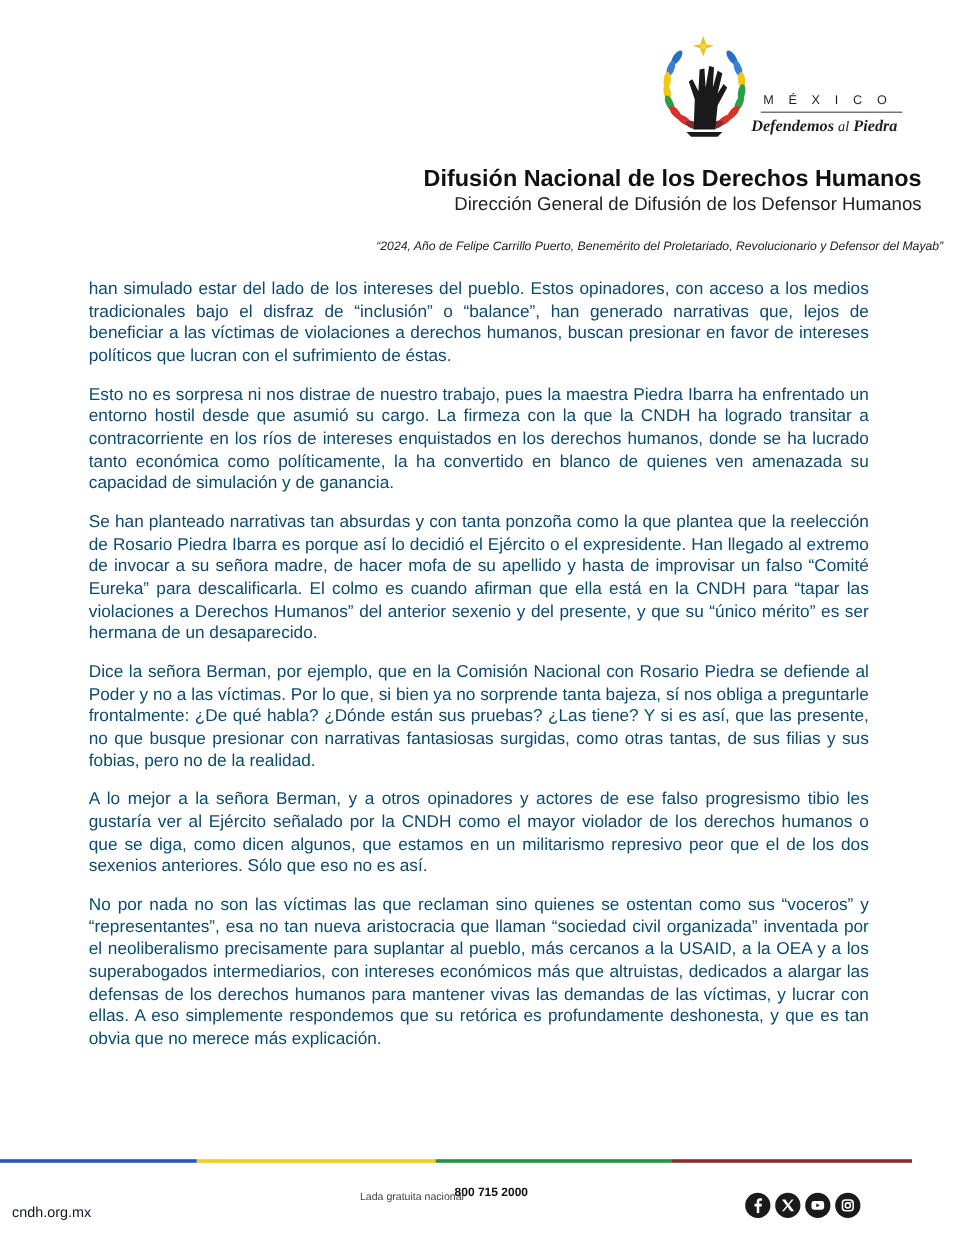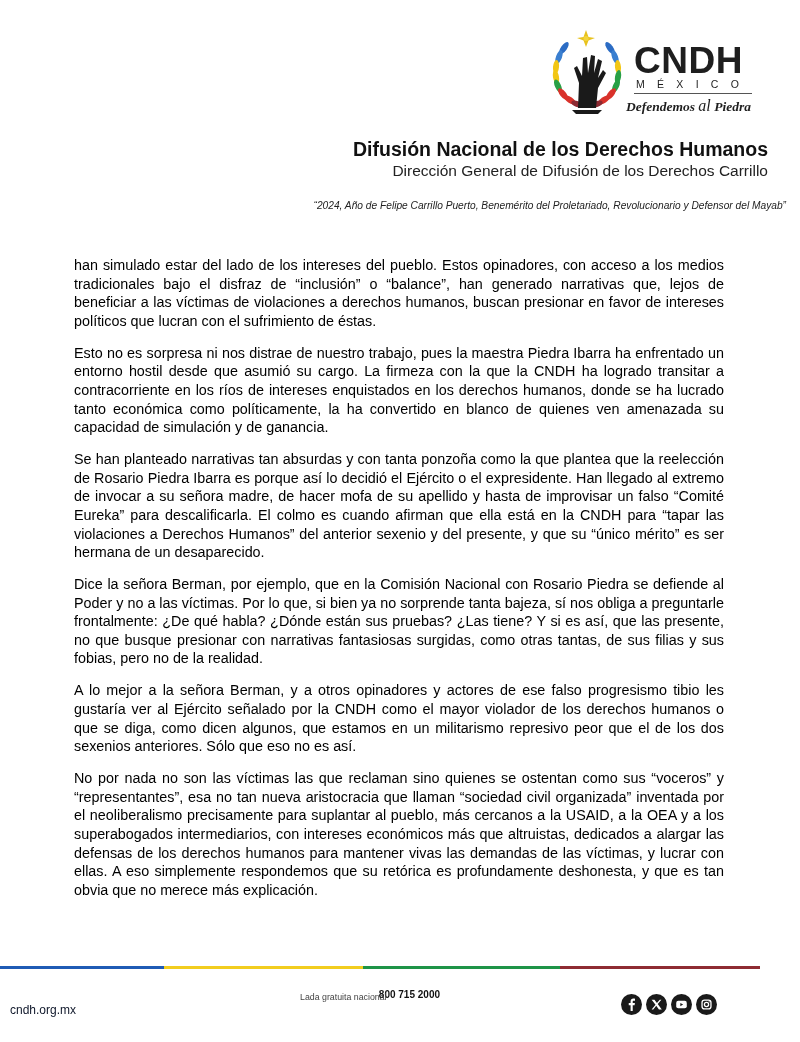--- a/index.html
+++ b/index.html
@@ -4,27 +4,27 @@
 <style>
   html, body { margin:0; padding:0; background:#ffffff; }
   body { width:800px; height:1042px; position:relative; overflow:hidden; color:#1a1a1a; font-family:"Liberation Sans", sans-serif; }
 
   .logo { position:absolute; left:548px; top:28px; width:215px; height:90px; }
   .logo svg.emblem { position:absolute; left:0; top:0; width:82px; height:90px; }
   .logo .brand { position:absolute; left:86px; top:14px; font-family:"Liberation Sans", sans-serif; font-weight:bold; font-size:37px; letter-spacing:0.5px; color:#1e1e1e; line-height:1; }
   .logo .country { position:absolute; left:88px; top:51px; width:118px; font-size:10.5px; letter-spacing:12.3px; color:#1e1e1e; line-height:1; }
   .logo .rule { position:absolute; left:86px; top:65px; width:118px; height:1px; background:#555; }
   .logo .motto { position:absolute; left:78px; top:69px; font-family:"Liberation Serif", serif; font-style:italic; font-weight:bold; font-size:13.5px; color:#1e1e1e; white-space:nowrap; }
-  .logo .motto .small { font-size:16px; font-weight:normal;text-align:center; }
+  .logo .motto .small { font-size:12px; font-weight:normal;text-align:center; }
 
   .org-title { position:absolute; right:32px; top:138px; font-size:19.5px; font-weight:bold; color:#111; white-space:nowrap; }
   .org-subtitle { position:absolute; right:32px; top:162px; font-size:15.5px; color:#222; white-space:nowrap; }
   .year-motto { position:absolute; right:14px; top:200px; font-size:10.2px; font-style:italic; color:#222; white-space:nowrap; }
 
-  .body-text { position:absolute; left:74px; top:256px; width:650px; font-size:14.35px; line-height:18.6px; color:#000000; }
+  .body-text { position:absolute; left:74px; top:232px; width:650px; font-size:14.35px; line-height:18.6px; color:#0c4a6e; }
   .body-text p { margin:0 0 13.4px 0; text-align:justify; }
 
   .color-bar { position:absolute; left:0; top:966px; height:3px; display:flex; width:760px; }
   .color-bar div { height:3px; }
 
   .footer-url { position:absolute; left:10px; top:1003px; font-size:12px; color:#0f172a; }
   .footer-phone { position:absolute; left:300px; top:989px; width:140px; text-align:right; font-size:10px; font-weight:bold; color:#111; }
   .footer-phone-sub { position:absolute; left:300px; top:992px; width:140px; text-align:left; font-size:8.8px; color:#444; }
   .socials { position:absolute; left:621px; top:994px; display:flex; gap:4px; }
   .socials .icon { width:21px; height:21px; border-radius:50%; background:#1a1a1a; display:flex; align-items:center; justify-content:center; }
@@ -57,32 +57,31 @@
       <ellipse cx="70" cy="49" rx="3" ry="7" transform="rotate(10 70 49)" fill="#28a046"></ellipse>
       <ellipse cx="68" cy="58" rx="3" ry="7" transform="rotate(25 68 58)" fill="#28a046"></ellipse>
       <ellipse cx="63" cy="66" rx="3" ry="7" transform="rotate(40 63 66)" fill="#d9322b"></ellipse>
       <ellipse cx="56" cy="72" rx="3" ry="7" transform="rotate(55 56 72)" fill="#d9322b"></ellipse>
       <ellipse cx="49" cy="76" rx="3" ry="6" transform="rotate(70 49 76)" fill="#8c2a32"></ellipse>
     </g>
 
     <path d="M30,80 L31,55 L26,40 L29,38 L34,48 L35,30 L39,29 L40,45 L43,27 L47,28 L46,45 L50,31 L54,33 L50,50 L55,42 L58,45 L50,60 L48,80 Z" fill="#1a1a1a"></path>
     <path d="M24,82 L54,82 L50,86 L28,86 Z" fill="#1a1a1a"></path>
   </svg>
-  <div class="brand">CNDH</div>
   <div class="country">MÉXICO</div>
   <div class="rule"></div>
   <div class="motto">
     <span>Defendemos</span>
     <span class="small">al</span>
     <span>Piedra</span>
   </div>
 </div>
 
 <div class="org-title">Difusión Nacional de los Derechos Humanos</div>
-<div class="org-subtitle">Dirección General de Difusión de los Derechos Carrillo</div>
+<div class="org-subtitle">Dirección General de Difusión de los Defensor Humanos</div>
 <div class="year-motto">“2024, Año de Felipe Carrillo Puerto, Benemérito del Proletariado, Revolucionario y Defensor del Mayab”</div>
 
 <div class="body-text">
   <p>han simulado estar del lado de los intereses del pueblo. Estos opinadores, con acceso a los medios tradicionales bajo el disfraz de “inclusión” o “balance”, han generado narrativas que, lejos de beneficiar a las víctimas de violaciones a derechos humanos, buscan presionar en favor de intereses políticos que lucran con el sufrimiento de éstas.</p>
   <p>Esto no es sorpresa ni nos distrae de nuestro trabajo, pues la maestra Piedra Ibarra ha enfrentado un entorno hostil desde que asumió su cargo. La firmeza con la que la CNDH ha logrado transitar a contracorriente en los ríos de intereses enquistados en los derechos humanos, donde se ha lucrado tanto económica como políticamente, la ha convertido en blanco de quienes ven amenazada su capacidad de simulación y de ganancia.</p>
   <p>Se han planteado narrativas tan absurdas y con tanta ponzoña como la que plantea que la reelección de Rosario Piedra Ibarra es porque así lo decidió el Ejército o el expresidente. Han llegado al extremo de invocar a su señora madre, de hacer mofa de su apellido y hasta de improvisar un falso “Comité Eureka” para descalificarla. El colmo es cuando afirman que ella está en la CNDH para “tapar las violaciones a Derechos Humanos” del anterior sexenio y del presente, y que su “único mérito” es ser hermana de un desaparecido.</p>
   <p>Dice la señora Berman, por ejemplo, que en la Comisión Nacional con Rosario Piedra se defiende al Poder y no a las víctimas. Por lo que, si bien ya no sorprende tanta bajeza, sí nos obliga a preguntarle frontalmente: ¿De qué habla? ¿Dónde están sus pruebas? ¿Las tiene? Y si es así, que las presente, no que busque presionar con narrativas fantasiosas surgidas, como otras tantas, de sus filias y sus fobias, pero no de la realidad.</p>
   <p>A lo mejor a la señora Berman, y a otros opinadores y actores de ese falso progresismo tibio les gustaría ver al Ejército señalado por la CNDH como el mayor violador de los derechos humanos o que se diga, como dicen algunos, que estamos en un militarismo represivo peor que el de los dos sexenios anteriores. Sólo que eso no es así.</p>
   <p>No por nada no son las víctimas las que reclaman sino quienes se ostentan como sus “voceros” y “representantes”, esa no tan nueva aristocracia que llaman “sociedad civil organizada” inventada por el neoliberalismo precisamente para suplantar al pueblo, más cercanos a la USAID, a la OEA y a los superabogados intermediarios, con intereses económicos más que altruistas, dedicados a alargar las defensas de los derechos humanos para mantener vivas las demandas de las víctimas, y lucrar con ellas. A eso simplemente respondemos que su retórica es profundamente deshonesta, y que es tan obvia que no merece más explicación.</p>
 </div>

